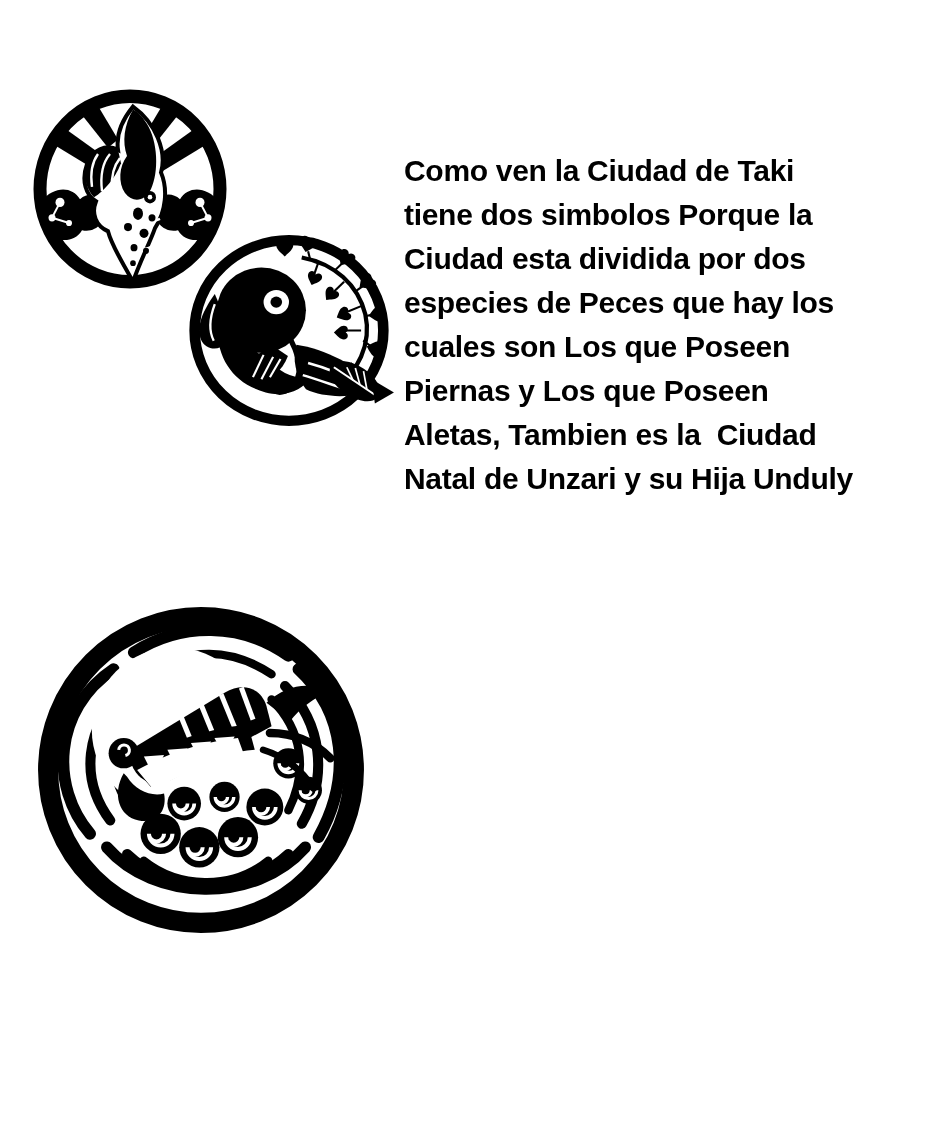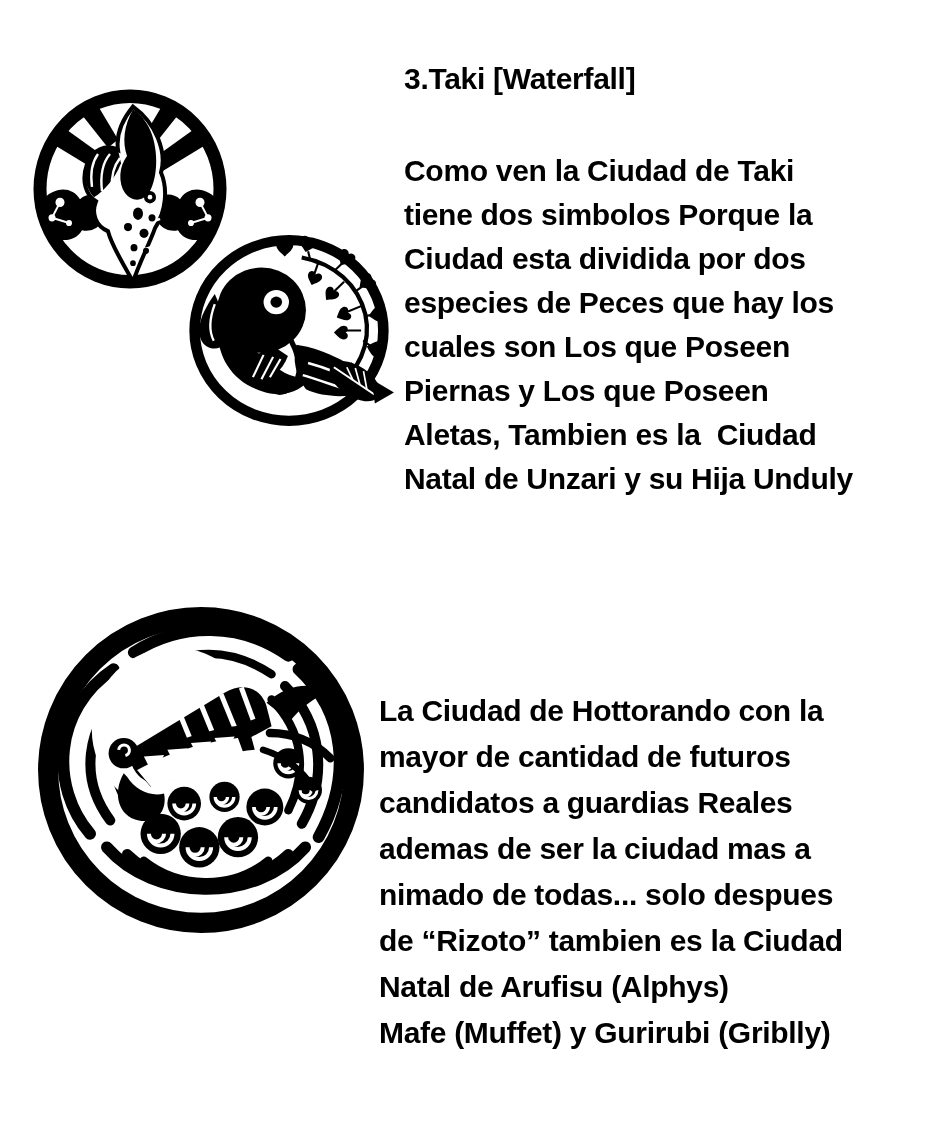--- a/index.html
+++ b/index.html
@@ -227,34 +227,25 @@
         <path d="M54,102 C47,114 51,128 63,130 C74,132 80,124 78,114 C70,116 61,112 56,104 Z" fill="#000"></path>
         <circle cx="54" cy="90" r="9" fill="#000"></circle>
         <path d="M51,88 a3.2,3.2 0 1 1 4,3.4" fill="none" stroke="#fff" stroke-width="1.8"></path>
         <path d="M139,60 C150,50 164,47 175,53 C167,58 159,63 153,71 Z" fill="#000"></path>
         <path d="M141,78 C156,78 168,84 177,93" fill="none" stroke="#000" stroke-width="5" stroke-linecap="round"></path>
         <path d="M137,88 C150,92 160,100 167,111" fill="none" stroke="#000" stroke-width="4" stroke-linecap="round"></path>
       </g>
     </svg>
   </div>
 
-  <div class="heading" style="left:404px;top:57px;width:520px;">3.Taki [Waterfall]</div>
 
   <div class="bodytext s1" style="left:404px;top:149px;width:536px;">Como ven la Ciudad de Taki
 tiene dos simbolos Porque la
 Ciudad esta dividida por dos
 especies de Peces que hay los
 cuales son Los que Poseen
 Piernas y Los que Poseen
 Aletas, Tambien es la  Ciudad
 Natal de Unzari y su Hija Unduly</div>
 
 
-  <div class="bodytext s2" style="left:379px;top:688px;width:561px;">La Ciudad de Hottorando con la
-mayor de cantidad de futuros
-candidatos a guardias Reales
-ademas de ser la ciudad mas a
-nimado de todas... solo despues
-de “Rizoto” tambien es la Ciudad
-Natal de Arufisu (Alphys)
-Mafe (Muffet) y Gurirubi (Griblly)</div>
 
 </div>
 
 </body></html>

